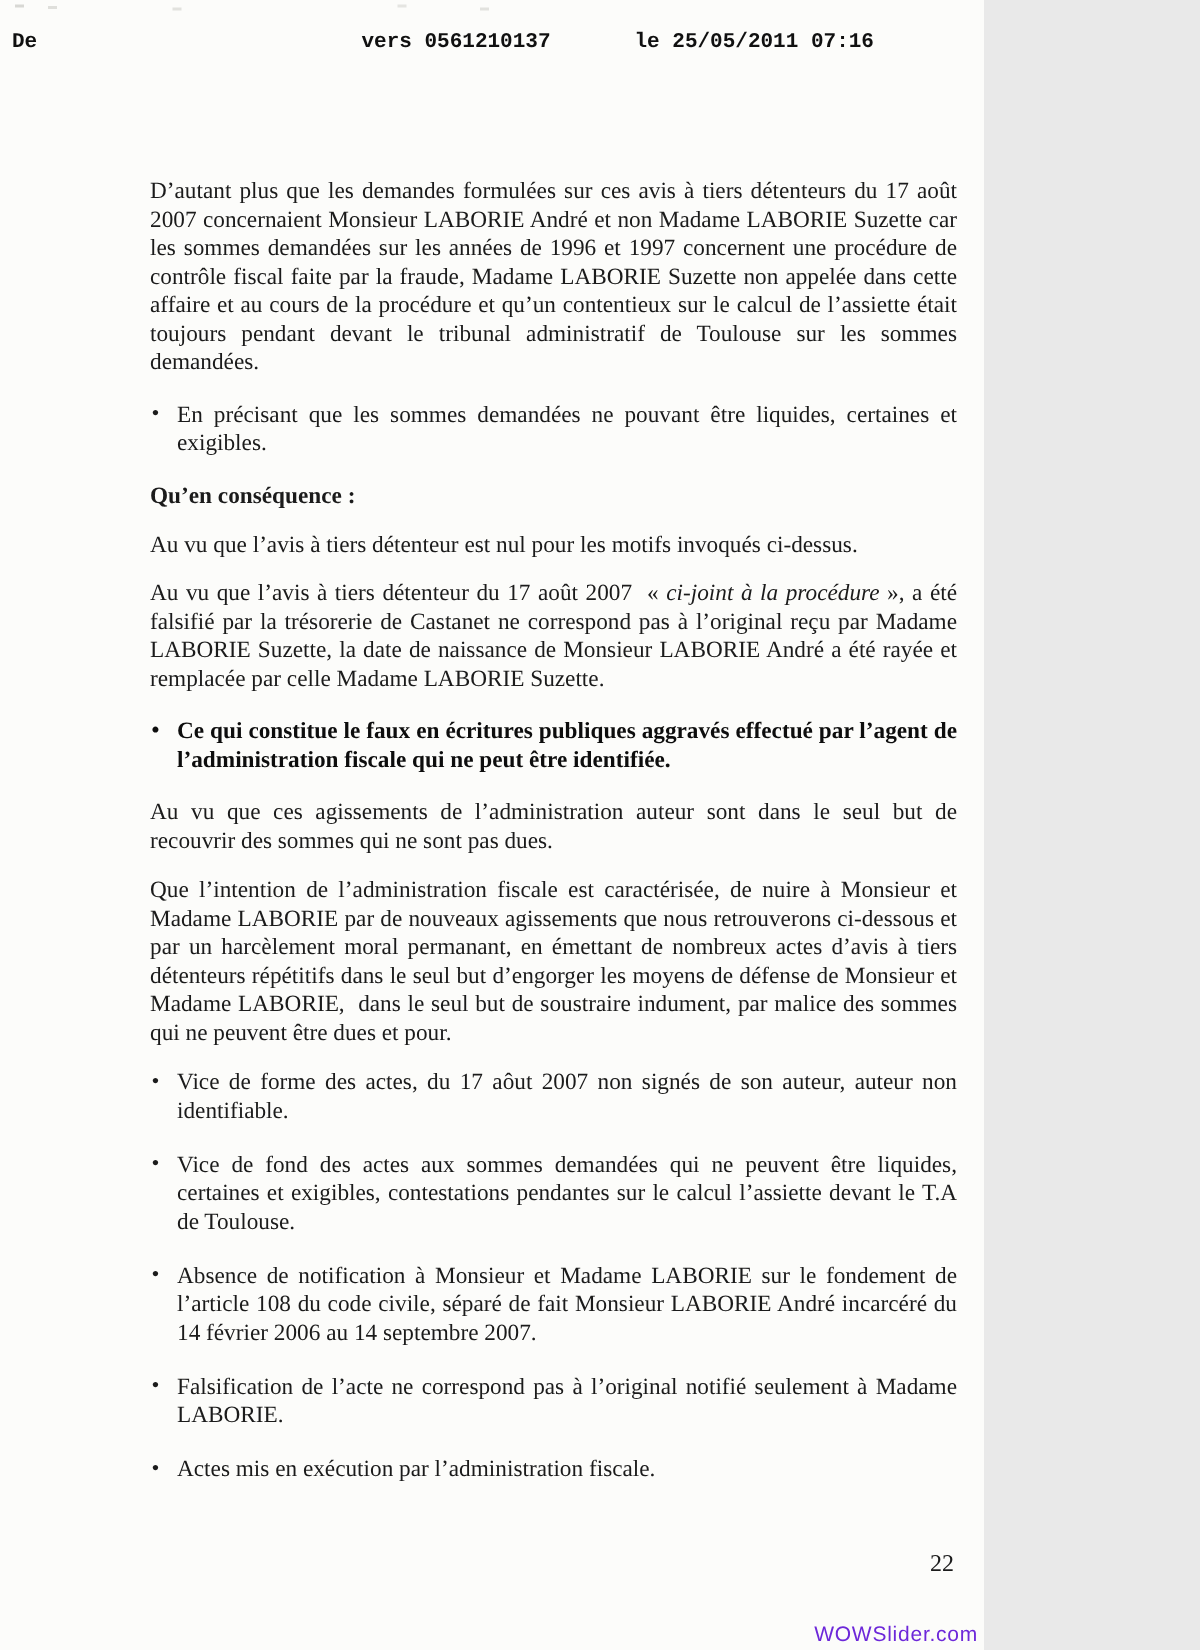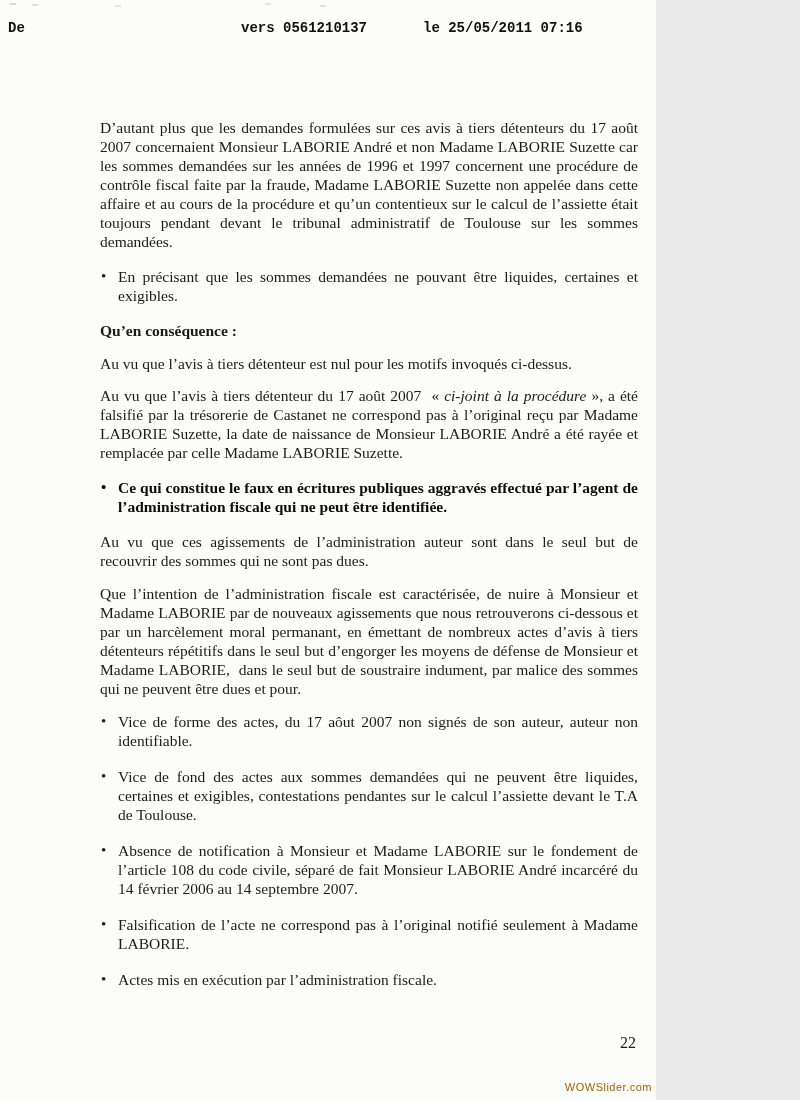--- a/index.html
+++ b/index.html
@@ -87,22 +87,22 @@
     font-size: 16px;
     font-weight: 400;
     color: #1b1b1b;
     margin-top: 20px;
   }
   .watermark {
     position: absolute;
     right: 4px;
     top: 1081px;
     font-family: "Liberation Sans", sans-serif;
-    font-size: 11px;
-    color: #a16207;
+    font-size: 14px;
+    color: #6d28d9;
     letter-spacing: .5px;
   }
 </style>
 </head>
 <body>
 
 <div class="sheet">
 
   <div class="scan-noise"></div>
 

